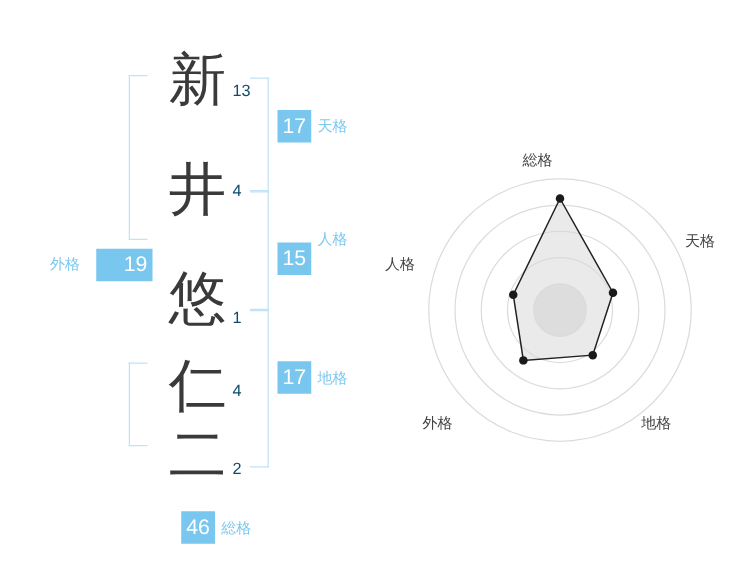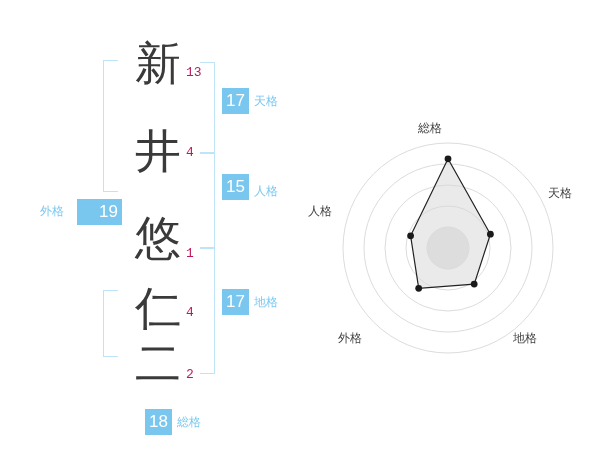--- a/index.html
+++ b/index.html
@@ -34,23 +34,23 @@
     font-family: "DejaVu Sans", sans-serif;
     font-size: 46px;
     line-height: 1;
     color: #3a3a3a;
     font-weight: 400;
     text-align: center;
     width: 56px;
   }
   .kanji-stroke {
     position: absolute;
-    font-family: Liberation Mono, monospace;
+    font-family: Liberation Sans, sans-serif;
     font-size: 13px;
-    color: #be185d;
+    color: #0c4a6e;
   }
 
   .badge {
     position: absolute;
     background: #79c6ef;
     color: #ffffff;
     font-size: 17px;
     line-height: 26px;
     height: 26px;
     min-width: 27px;
@@ -129,27 +129,27 @@
     <div class="bracket bracket-right" style="left:200px; top:152px; width:14px; height:95px;"></div>
 
     <div class="bracket bracket-right" style="left:200px; top:247px; width:14px; height:125px;"></div>
 
     <div class="badge" style="left:77px; top:199px;padding-left:18px;">19</div>
     <div class="badge-label" style="left:40px; top:203px;">外格</div>
 
     <div class="badge" style="left:222px; top:88px;">17</div>
     <div class="badge-label" style="left:254px; top:93px;">天格</div>
 
-    <div class="badge" style="left:222px; top:174px;">15</div>
+    <div class="badge" style="left:222px; top:194px;">15</div>
     <div class="badge-label" style="left:254px; top:183px;">人格</div>
 
     <div class="badge" style="left:222px; top:289px;">17</div>
     <div class="badge-label" style="left:254px; top:294px;">地格</div>
 
-    <div class="badge" style="left:145px; top:409px;">18</div>
+    <div class="badge" style="left:145px; top:409px;">46</div>
     <div class="badge-label" style="left:177px; top:414px;">総格</div>
   </div>
 
   <div class="radar-panel">
     <svg id="radar-svg" width="290" height="470" viewBox="0 0 290 470">
         <circle cx="138" cy="248" r="105" fill="none" stroke="#dcdcdc" stroke-width="1"></circle>
         <circle cx="138" cy="248" r="84" fill="none" stroke="#dcdcdc" stroke-width="1"></circle>
         <circle cx="138" cy="248" r="63" fill="none" stroke="#dcdcdc" stroke-width="1"></circle>
         <circle cx="138" cy="248" r="42" fill="none" stroke="#dcdcdc" stroke-width="1"></circle>
         <circle cx="138" cy="248" r="21" fill="#e2e2e2" stroke="#dcdcdc" stroke-width="1"></circle>

